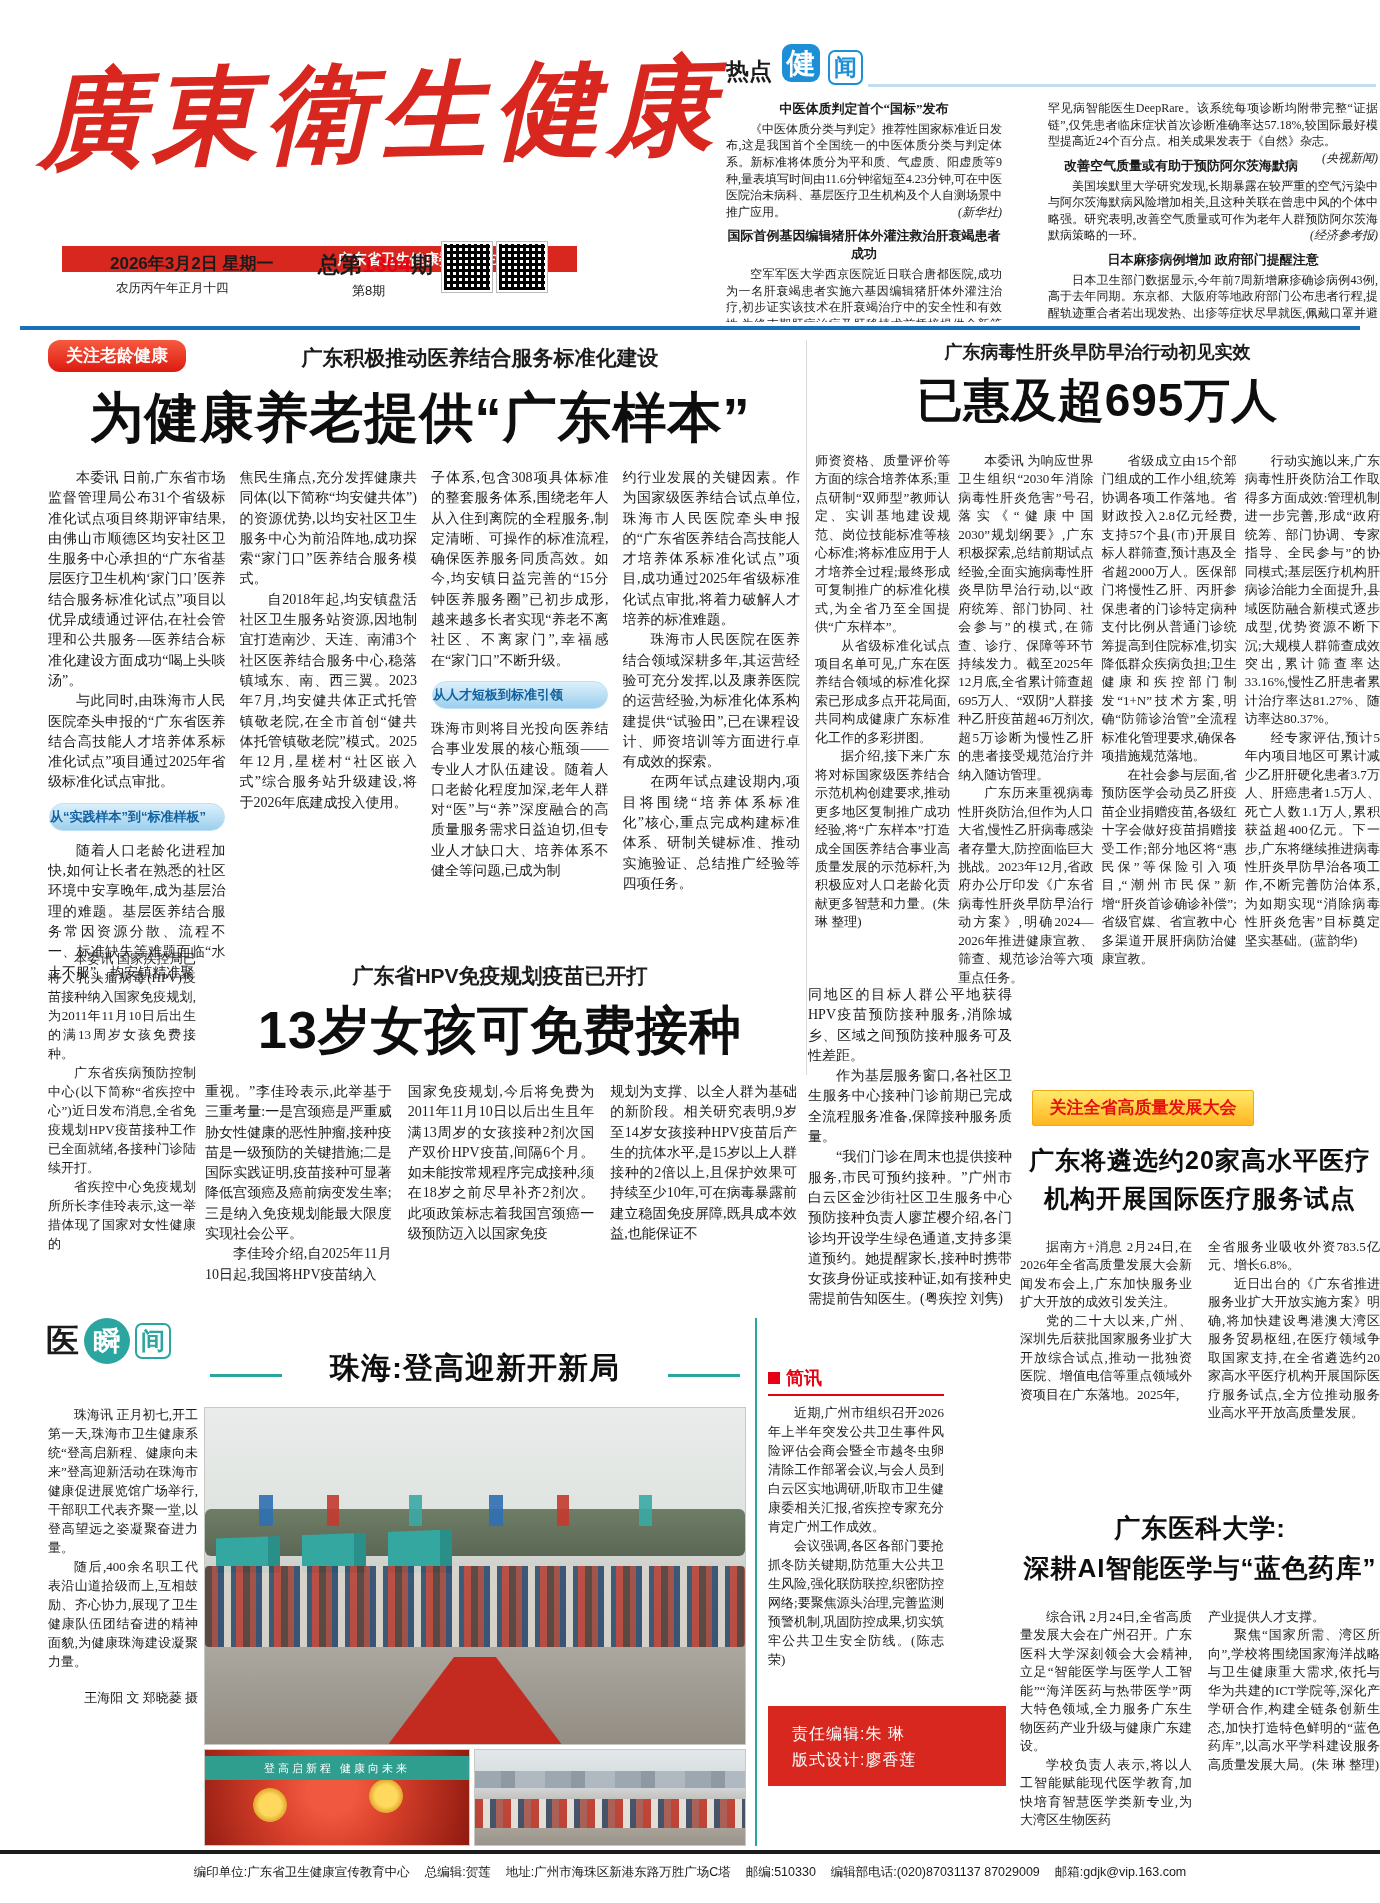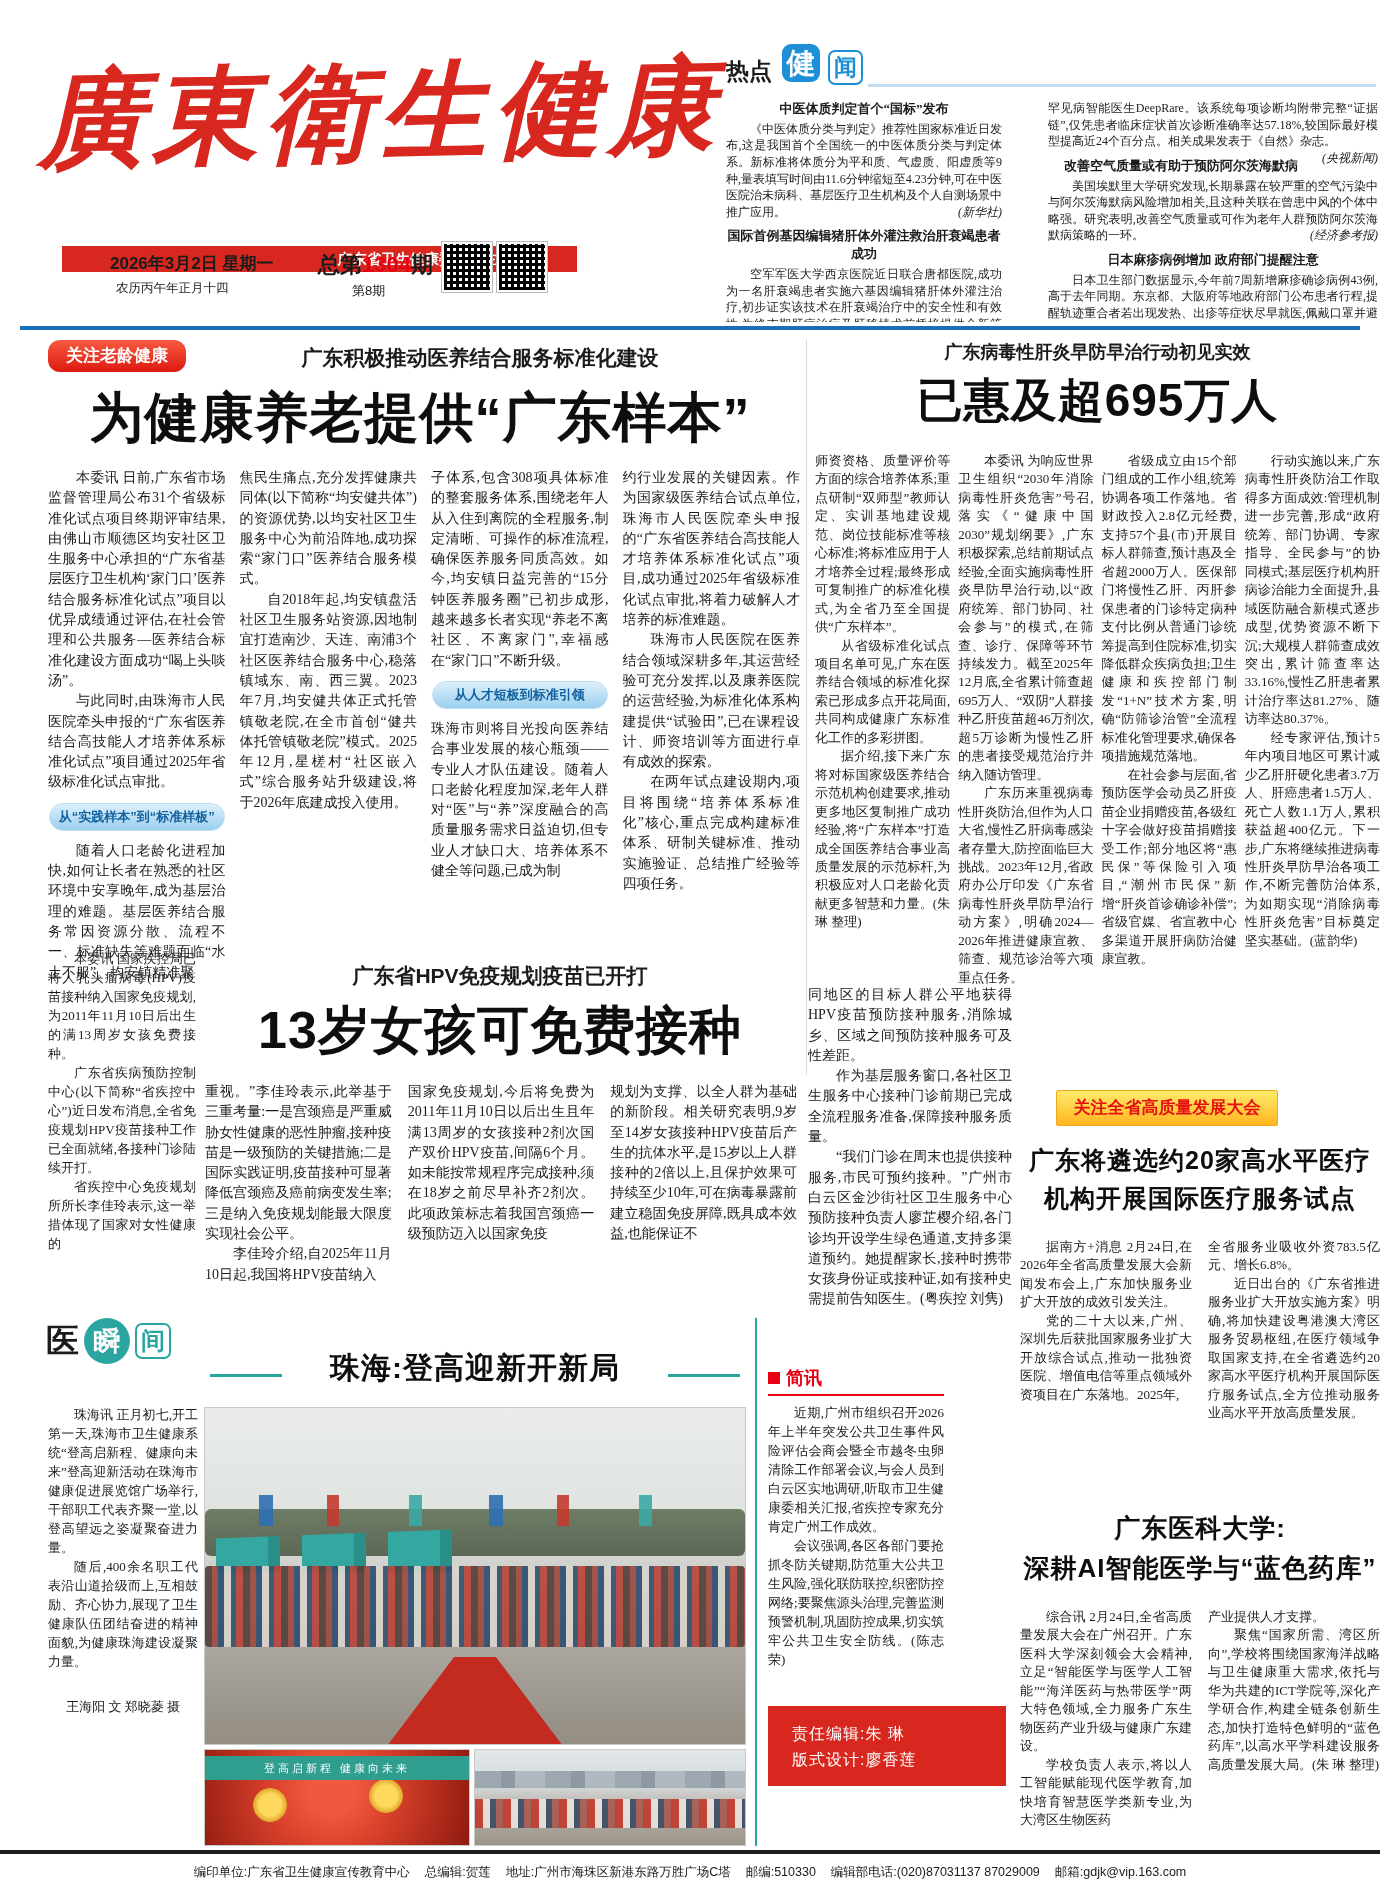--- a/index.html
+++ b/index.html
@@ -32,31 +32,31 @@
   .hn-item:first-child .hn-title{margin-top:0;}
   .hn-body{text-indent:2em;}
   .hn-body.noind{text-indent:0;}
   .hn-src{float:right;font-style:italic;padding-left:8px;}
   .blueline{background:#1a70b8;height:4px;}
   
   .red-badge{background:linear-gradient(180deg,#f75a40,#dd1a10);color:#fff;border-radius:12px;
              font-size:17px;font-weight:bold;text-align:center;line-height:32px;}
   .pill{display:block;background:linear-gradient(180deg,#dcf0fb,#9ccfee);color:#11619f;
         border:1px solid #bfe0f4;border-radius:16px;font-size:13px;font-weight:bold;
-        text-align:center;line-height:26px;margin:10px 1px;text-indent:0;
+        text-align:left;line-height:26px;margin:10px 1px;text-indent:0;
         font-family:"Liberation Sans","DejaVu Sans",sans-serif;}
   .yellow-badge{background:linear-gradient(180deg,#ffec6e,#ffb41e);color:#e60f0f;border-radius:3px;
         font-size:17px;font-weight:900;text-align:center;line-height:36px;box-shadow:0 0 0 1px #f2a919 inset;}
   
   .kicker{font-weight:900;text-align:center;}
   .headline{font-weight:900;text-align:center;color:#0e0e0e;letter-spacing:1px;white-space:pre-line;}
   .ncols{display:flex;}
   .ncol{flex:1;overflow:hidden;font-size:14px;line-height:1.45;text-align:justify;}
   .small-col{font-size:13px;line-height:1.42;}
-  .byline{text-align:center;margin-top:26px;text-indent:0;}
+  .byline{text-align:right;margin-top:17px;text-indent:0;}
   .vrule{background:#d9d9d9;width:1px;}
   .teal{background:#2ba59f;}
   
   .brief-label{color:#e60012;font-weight:900;font-size:18px;}
   .sq{display:inline-block;width:12px;height:12px;background:#e60012;margin-right:6px;}
   .redline{background:#e60012;height:2px;}
   .editor-box{background:#d7271f;color:#fff;font-size:16px;letter-spacing:1px;
               padding:15px 0 0 24px;box-sizing:border-box;line-height:1.65;}
   
   .zh-circle{background:#2ba59f;color:#fff;width:46px;height:46px;border-radius:50%;
@@ -297,21 +297,21 @@
       <div>
         <p>近期,广州市组织召开2026年上半年突发公共卫生事件风险评估会商会暨全市越冬虫卵清除工作部署会议,与会人员到白云区实地调研,听取市卫生健康委相关汇报,省疾控专家充分肯定广州工作成效。</p>
         <p>会议强调,各区各部门要抢抓冬防关键期,防范重大公共卫生风险,强化联防联控,织密防控网络;要聚焦源头治理,完善监测预警机制,巩固防控成果,切实筑牢公共卫生安全防线。(陈志荣)</p>
       </div>
     </div>
   <div class="abs sans editor-box" style="left:768px;top:1706px;width:238px;height:80px;">
     <div>责任编辑:朱 琳</div>
     <div>版式设计:廖香莲</div>
   </div>
 
-  <div class="abs sans yellow-badge" style="left:1056px;top:1090px;width:222px;height:36px;">关注全省高质量发展大会</div>
+  <div class="abs sans yellow-badge" style="left:1032px;top:1090px;width:222px;height:36px;">关注全省高质量发展大会</div>
   <div class="abs sans headline" style="left:1020px;top:1142px;width:360px;font-size:25px;line-height:1.5;">广东将遴选约20家高水平医疗
 机构开展国际医疗服务试点</div>
   <div class="abs ncols" style="left:1020px;top:1238px;width:360px;height:252px;gap:16px;">
     <div class="ncol small-col">
         <div>
           <p>据南方+消息 2月24日,在2026年全省高质量发展大会新闻发布会上,广东加快服务业扩大开放的成效引发关注。</p>
           <p>党的二十大以来,广州、深圳先后获批国家服务业扩大开放综合试点,推动一批独资医院、增值电信等重点领域外资项目在广东落地。2025年,</p>
         </div>
       </div>
     <div class="ncol small-col cont">

